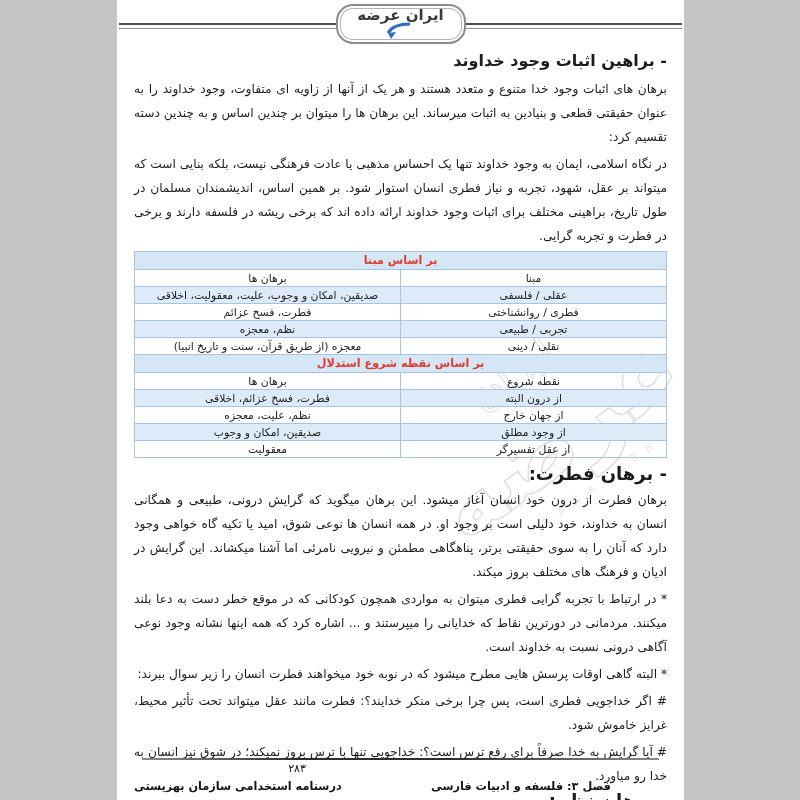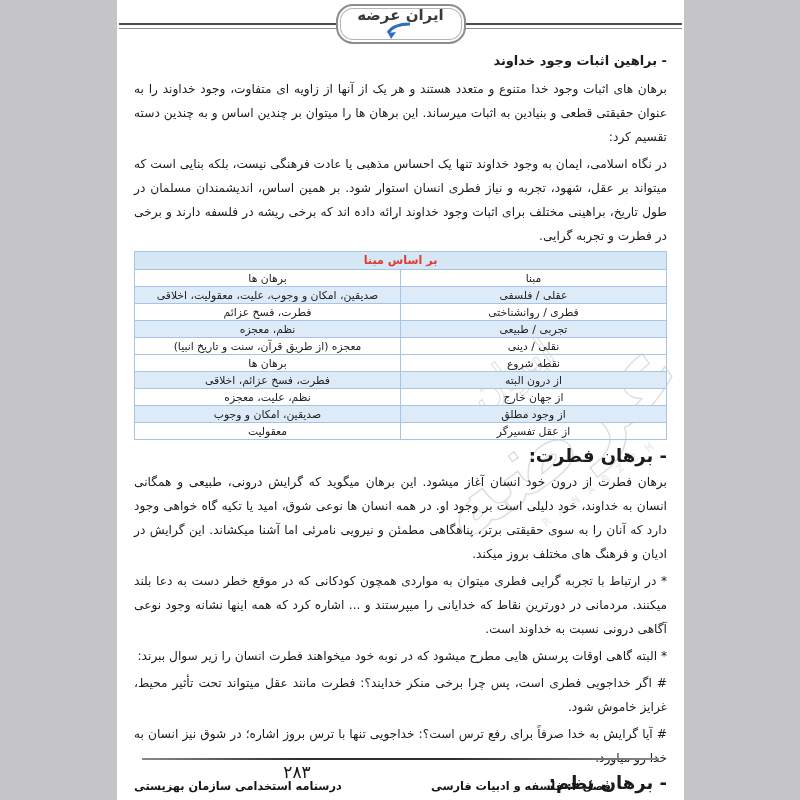--- a/index.html
+++ b/index.html
@@ -31,21 +31,21 @@
     direction:rtl; font-weight:bold; font-size:15px; color:#3a3a3a;
     letter-spacing:0; position:relative; z-index:2;
   }
   .logo-arrow { position:absolute; left:46px; top:16px; z-index:3; }
   
   .content {
     position:relative; z-index:2;
     padding:0 17px; direction:rtl;
     color:#1c1c1c;
   }
-  .h-main { font-size:13px; font-weight:bold; margin:4px 0 6px; line-height:20px; }
+  .h-main { font-size:16px; font-weight:bold; margin:4px 0 6px; line-height:20px; }
   .h-sub  { font-size:18px; font-weight:bold; margin:0 0 4px; line-height:20px; }
   p.body { font-size:12.2px; line-height:24px; margin:0 0 3px; text-align:justify; text-justify:inter-word; }
   p.note { font-size:12.2px; line-height:24px; margin:0 0 3px; text-align:justify; }
   
   table.proofs {
     width:100%; border-collapse:collapse; table-layout:fixed;
     margin:2px 0 6px; font-size:10.8px; direction:rtl;
   }
   table.proofs td {
     border:1px solid #a6c5e4; text-align:center; vertical-align:middle;
@@ -67,21 +67,21 @@
   .doc-footer {
     position:absolute; left:17px; right:17px; bottom:5px; height:40px; z-index:3;
     direction:rtl;
   }
   .footer-rule {
     position:absolute; top:3px; left:8px; right:8px; height:2px;
     background:linear-gradient(to right, #8a8a8a, #2f2f2f 30%, #2f2f2f 60%, #8a8a8a);
   }
   .footer-pagenum {
     position:absolute; top:7px; right:310px; width:120px;
-    text-align:center; font-size:17px; color:#141414;
+    text-align:center; font-size:11px; color:#141414;
   }
   .footer-row {
     position:absolute; bottom:2px; left:0; right:0;
     display:flex; justify-content:space-between;
     font-weight:bold; font-size:11.3px; color:#141414;
     padding-right:56px;
   }
 </style>
 </head>
 <body>
@@ -133,20 +133,23 @@
           <td>فطرت، فسخ عزائم</td>
         </tr>
         <tr class="stripe">
           <td class="col-m">تجربی / طبیعی</td>
           <td>نظم، معجزه</td>
         </tr>
         <tr>
           <td class="col-m">نقلی / دینی</td>
           <td>معجزه (از طریق قرآن، سنت و تاریخ انبیا)</td>
         </tr>
+        <tr class="sec">
+          <td colspan="2">بر اساس نقطه شروع استدلال</td>
+        </tr>
         <tr>
           <td class="col-m">نقطه شروع</td>
           <td>برهان ها</td>
         </tr>
         <tr class="stripe">
           <td class="col-m">از درون البته</td>
           <td>فطرت، فسخ عزائم، اخلاقی</td>
         </tr>
         <tr>
           <td class="col-m">از جهان خارج</td>
@@ -166,21 +169,21 @@
     <div class="h-sub">- برهان فطرت:</div>
 
     <p class="body">برهان فطرت از درون خود انسان آغاز میشود. این برهان میگوید که گرایش درونی، طبیعی و همگانی انسان به خداوند، خود دلیلی است بر وجود او. در همه انسان ها نوعی شوق، امید یا تکیه گاه خواهی وجود دارد که آنان را به سوی حقیقتی برتر، پناهگاهی مطمئن و نیرویی نامرئی اما آشنا میکشاند. این گرایش در ادیان و فرهنگ های مختلف بروز میکند.</p>
 
     <p class="note">* در ارتباط با تجربه گرایی فطری میتوان به مواردی همچون کودکانی که در موقع خطر دست به دعا بلند میکنند. مردمانی در دورترین نقاط که خدایانی را میپرستند و ... اشاره کرد که همه اینها نشانه وجود نوعی آگاهی درونی نسبت به خداوند است.</p>
 
     <p class="note">* البته گاهی اوقات پرسش هایی مطرح میشود که در نوبه خود میخواهند فطرت انسان را زیر سوال ببرند:</p>
 
     <p class="note"># اگر خداجویی فطری است، پس چرا برخی منکر خدایند؟: فطرت مانند عقل میتواند تحت تأثیر محیط، غرایز خاموش شود.</p>
 
-    <p class="note"># آیا گرایش به خدا صرفاً برای رفع ترس است؟: خداجویی تنها با ترس بروز اشاره؛ در شوق نیز انسان به خدا رو میاورد.</p>
+    <p class="note"># آیا گرایش به خدا صرفاً برای رفع ترس است؟: خداجویی تنها با ترس بروز نمیکند؛ در شوق نیز انسان به خدا رو میاورد.</p>
 
     <div class="h-sub">- برهان نظم:</div>
 
   </div>
 
   <div class="doc-footer">
     <div class="footer-rule"></div>
     <div class="footer-pagenum">۲۸۳</div>
     <div class="footer-row">
       <span>فصل ۳: فلسفه و ادبیات فارسی</span>

